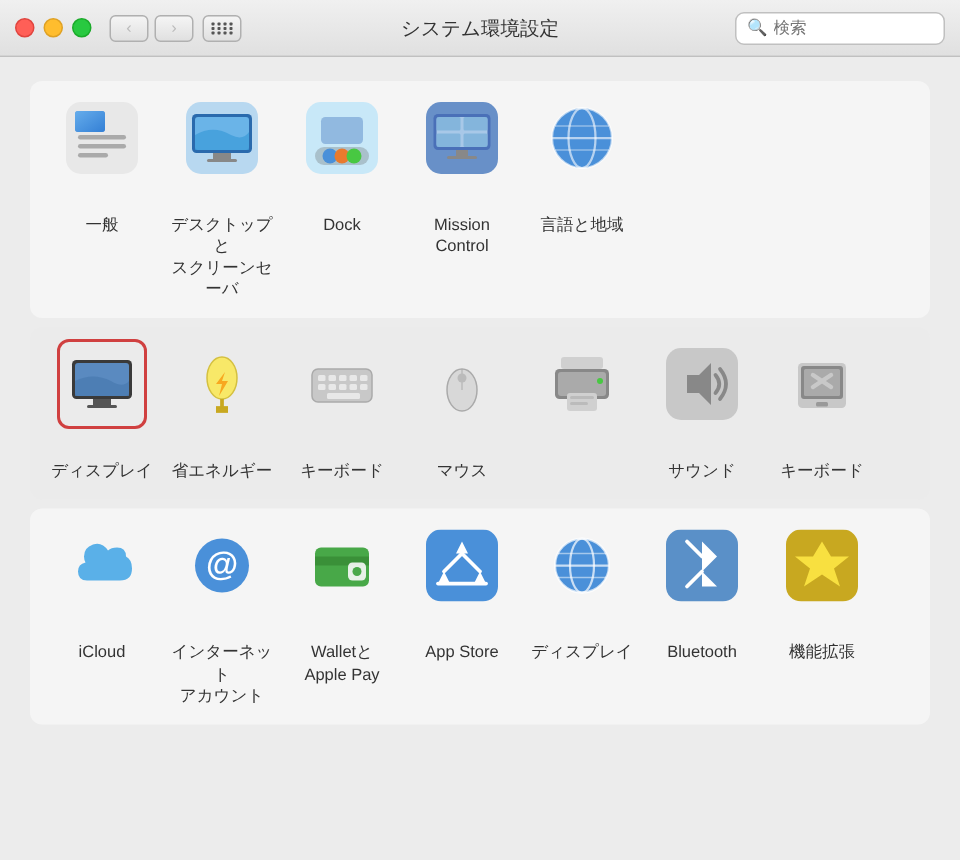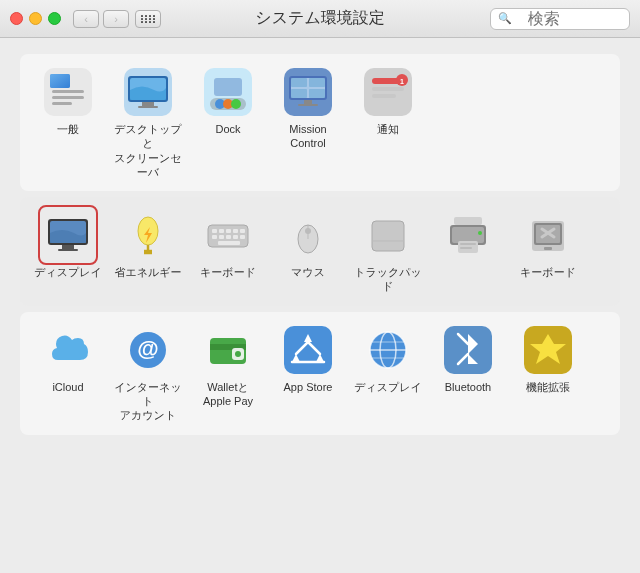--- a/index.html
+++ b/index.html
@@ -74,21 +74,21 @@
     .grid-dot {
       width: 2px;
       height: 2px;
       background: #555;
       border-radius: 0.5px;
     }
     .title-text {
       position: absolute;
       left: 50%;
       transform: translateX(-50%);
-      font-size: 16px;
+      font-size: 13px;
       font-weight: 500;
       color: #333;
     }
     .search-box {
       margin-left: auto;
       display: flex;
       align-items: center;
       background: #fff;
       border: 1px solid #c0c0c0;
       border-radius: 6px;
@@ -97,25 +97,24 @@
       height: 22px;
     }
     .search-icon-svg {
       color: #999;
       font-size: 11px;
       margin-right: 4px;
     }
     .search-input {
       border: none;
       outline: none;
-      font-size: 16px;
+      font-size: 11px;
       color: #a21caf;
       background: transparent;
       width: 100%;
-      margin-left: 12px;
     }
 
     
     .main {
       padding: 16px 20px;
       overflow: hidden;
     }
 
     
     .icon-grid {
@@ -124,20 +123,21 @@
       gap: 0px;
     }
     .icon-item {
       width: 80px;
       display: flex;
       flex-direction: column;
       align-items: center;
       padding: 8px 4px;
       cursor: pointer;
       border-radius: 8px;
+      gap: 21px;
     }
     .icon-item.selected {
       background: transparent;
     }
     .icon-item.selected .icon-wrapper {
       outline: 2px solid #e05050;
       outline-offset: 2px;
       border-radius: 4px;
     }
     .icon-wrapper {
@@ -277,36 +277,36 @@
             <rect x="25" y="10" width="16" height="9" rx="1" fill="#7ab0d8" opacity="0.8"></rect>
             <rect x="7" y="21" width="16" height="9" rx="1" fill="#7ab0d8" opacity="0.8"></rect>
             <rect x="25" y="21" width="16" height="9" rx="1" fill="#7ab0d8" opacity="0.8"></rect>
             <rect x="20" y="32" width="8" height="4" fill="#888"></rect>
             <rect x="14" y="36" width="20" height="2" rx="1" fill="#888"></rect>
           </svg>
         </div>
         <span class="icon-label">Mission<br>Control</span>
       </div>
 
-
-
-
-      <div class="icon-item">
-        <div class="icon-wrapper">
-          <svg class="icon-img" viewBox="0 0 48 48" xmlns="http://www.w3.org/2000/svg">
-            <rect width="48" height="48" rx="10" fill="#d0d0d0"></rect>
-            <rect x="8" y="10" width="32" height="6" rx="3" fill="#e05050"></rect>
-            <rect x="8" y="19" width="32" height="4" rx="2" fill="#c8c8c8"></rect>
-            <rect x="8" y="26" width="24" height="4" rx="2" fill="#c8c8c8"></rect>
-            <circle cx="38" cy="12" r="6" fill="#e05050"></circle>
-            <text x="38" y="15.5" text-anchor="middle" font-size="7" fill="white" font-weight="bold">1</text>
-          </svg>
-        </div>
-        <span class="icon-label">通知</span>
-      </div>
+      <div class="icon-item">
+        <div class="icon-wrapper">
+          <svg class="icon-img" viewBox="0 0 48 48" xmlns="http://www.w3.org/2000/svg">
+            <circle cx="24" cy="24" r="20" fill="#4a90d9"></circle>
+            <ellipse cx="24" cy="24" rx="9" ry="20" fill="none" stroke="rgba(255,255,255,0.6)" stroke-width="1.5"></ellipse>
+            <circle cx="24" cy="24" r="20" fill="none" stroke="rgba(255,255,255,0.6)" stroke-width="1.5"></circle>
+            <line x1="4" y1="24" x2="44" y2="24" stroke="rgba(255,255,255,0.6)" stroke-width="1.5"></line>
+            <line x1="6" y1="16" x2="42" y2="16" stroke="rgba(255,255,255,0.4)" stroke-width="1"></line>
+            <line x1="6" y1="32" x2="42" y2="32" stroke="rgba(255,255,255,0.4)" stroke-width="1"></line>
+          </svg>
+        </div>
+        <span class="icon-label">言語と地域</span>
+      </div>
+
+
+
     </div>
   </div>
 
   <div class="section-bg-light">
     <div class="icon-grid">
 
       <div class="icon-item selected">
         <div class="icon-wrapper" style="outline: 2px solid #d04040; outline-offset: 2px; border-radius: 4px;">
           <svg class="icon-img" viewBox="0 0 48 48" xmlns="http://www.w3.org/2000/svg">
             <rect x="4" y="8" width="40" height="26" rx="3" fill="#3a3a3a"></rect>
@@ -358,44 +358,46 @@
           <svg class="icon-img" viewBox="0 0 48 48" xmlns="http://www.w3.org/2000/svg">
             <ellipse cx="24" cy="28" rx="10" ry="14" fill="#d8d8d8"></ellipse>
             <line x1="24" y1="14" x2="24" y2="28" stroke="#bbb" stroke-width="1"></line>
             <ellipse cx="24" cy="28" rx="10" ry="14" fill="none" stroke="#aaa" stroke-width="1"></ellipse>
             <circle cx="24" cy="20" r="3" fill="#bbb"></circle>
           </svg>
         </div>
         <span class="icon-label">マウス</span>
       </div>
 
-      <div class="icon-item">
-        <div class="icon-wrapper">
-          <svg class="icon-img" viewBox="0 0 48 48" xmlns="http://www.w3.org/2000/svg">
-            <rect x="8" y="10" width="32" height="30" rx="4" fill="#c8c8c8" stroke="#aaa" stroke-width="1"></rect>
-            <line x1="8" y1="30" x2="40" y2="30" stroke="#bbb" stroke-width="1"></line>
-          </svg>
-        </div>
-        <span class="icon-label">トラックパッド</span>
-      </div>
 
       <div class="icon-item">
         <div class="icon-wrapper">
           <svg class="icon-img" viewBox="0 0 48 48" xmlns="http://www.w3.org/2000/svg">
             <rect x="10" y="6" width="28" height="8" rx="2" fill="#d0d0d0"></rect>
             <rect x="6" y="14" width="36" height="20" rx="3" fill="#888"></rect>
             <rect x="8" y="16" width="32" height="16" rx="2" fill="#aaa"></rect>
             <rect x="14" y="30" width="20" height="12" rx="2" fill="#d0d0d0"></rect>
             <rect x="16" y="32" width="16" height="2" rx="1" fill="#bbb"></rect>
             <rect x="16" y="36" width="12" height="2" rx="1" fill="#bbb"></rect>
             <circle cx="36" cy="22" r="2" fill="#48c842"></circle>
           </svg>
         </div>
       </div>
 
+      <div class="icon-item">
+        <div class="icon-wrapper">
+          <svg class="icon-img" viewBox="0 0 48 48" xmlns="http://www.w3.org/2000/svg">
+            <rect width="48" height="48" rx="10" fill="#c8c8c8"></rect>
+            <polygon points="14,18 22,18 30,10 30,38 22,30 14,30" fill="#888"></polygon>
+            <path d="M33 18 Q38 24 33 30" fill="none" stroke="#888" stroke-width="2.5" stroke-linecap="round"></path>
+            <path d="M36 14 Q44 24 36 34" fill="none" stroke="#888" stroke-width="2.5" stroke-linecap="round"></path>
+          </svg>
+        </div>
+        <span class="icon-label">サウンド</span>
+      </div>
 
       <div class="icon-item">
         <div class="icon-wrapper">
           <svg class="icon-img" viewBox="0 0 48 48" xmlns="http://www.w3.org/2000/svg">
             <rect x="8" y="10" width="32" height="30" rx="3" fill="#c8c8c8"></rect>
             <rect x="10" y="12" width="28" height="22" rx="2" fill="#888"></rect>
             <rect x="12" y="14" width="24" height="18" rx="1" fill="#aaa"></rect>
             <rect x="20" y="36" width="8" height="3" rx="1" fill="#999"></rect>
             <line x1="18" y1="18" x2="30" y2="26" stroke="#c8c8c8" stroke-width="3" stroke-linecap="round"></line>
             <line x1="18" y1="26" x2="30" y2="18" stroke="#c8c8c8" stroke-width="3" stroke-linecap="round"></line>

